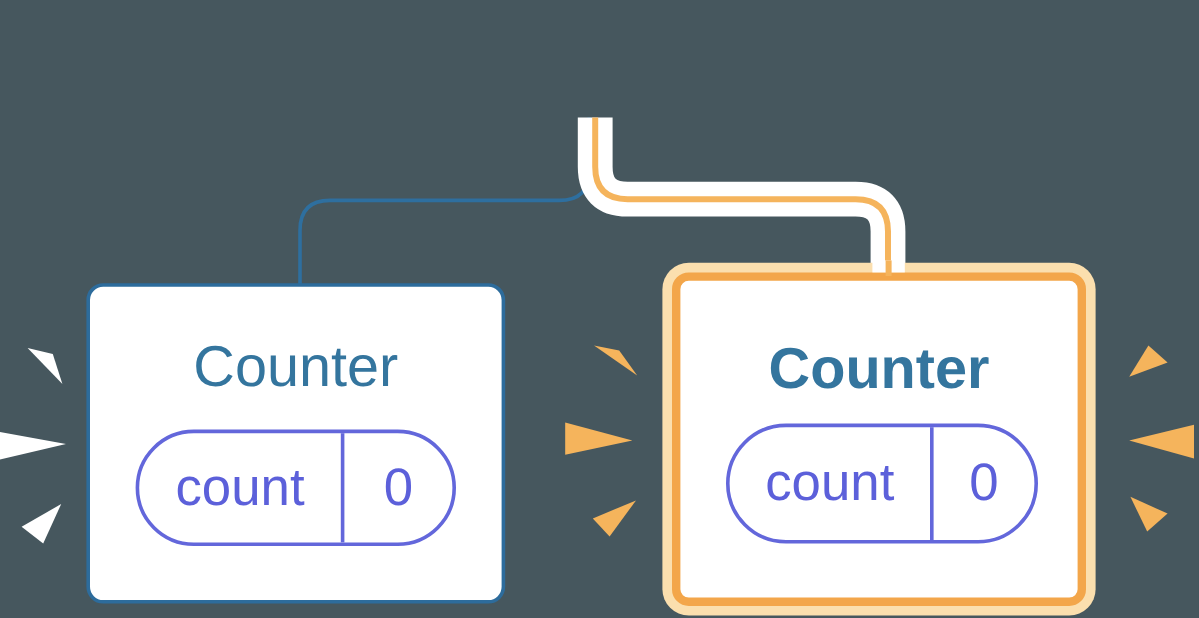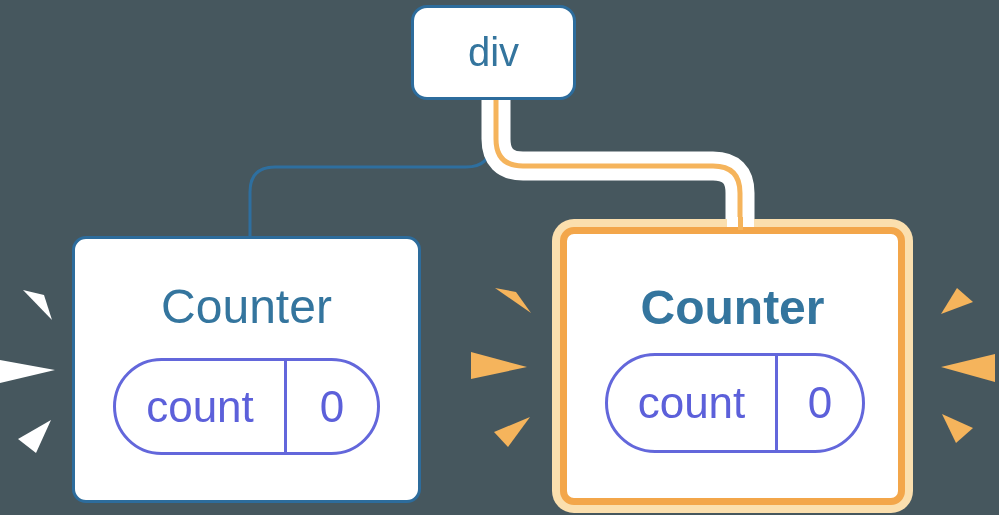--- a/index.html
+++ b/index.html
@@ -71,23 +71,20 @@
 
     <polygon points="495,288 516,292 531,313" fill="#F5B45C"></polygon>
     <polygon points="471,352 527,367 471,379" fill="#F5B45C"></polygon>
     <polygon points="530,417 494,432 508,447" fill="#F5B45C"></polygon>
 
     <polygon points="941,314 957,288 973,302" fill="#F5B45C"></polygon>
     <polygon points="941,367 995,354 995,382" fill="#F5B45C"></polygon>
     <polygon points="942,414 973,428 956,443" fill="#F5B45C"></polygon>
   </svg>
 
-  <div class="node-root">
-    <span>div</span>
-  </div>
 
   <div class="card card-left">
     <div class="title">Counter</div>
     <div class="pill">
       <span class="cell state-name">count</span>
       <span class="cell state-value">0</span>
     </div>
   </div>
 
   <div class="card card-right">

